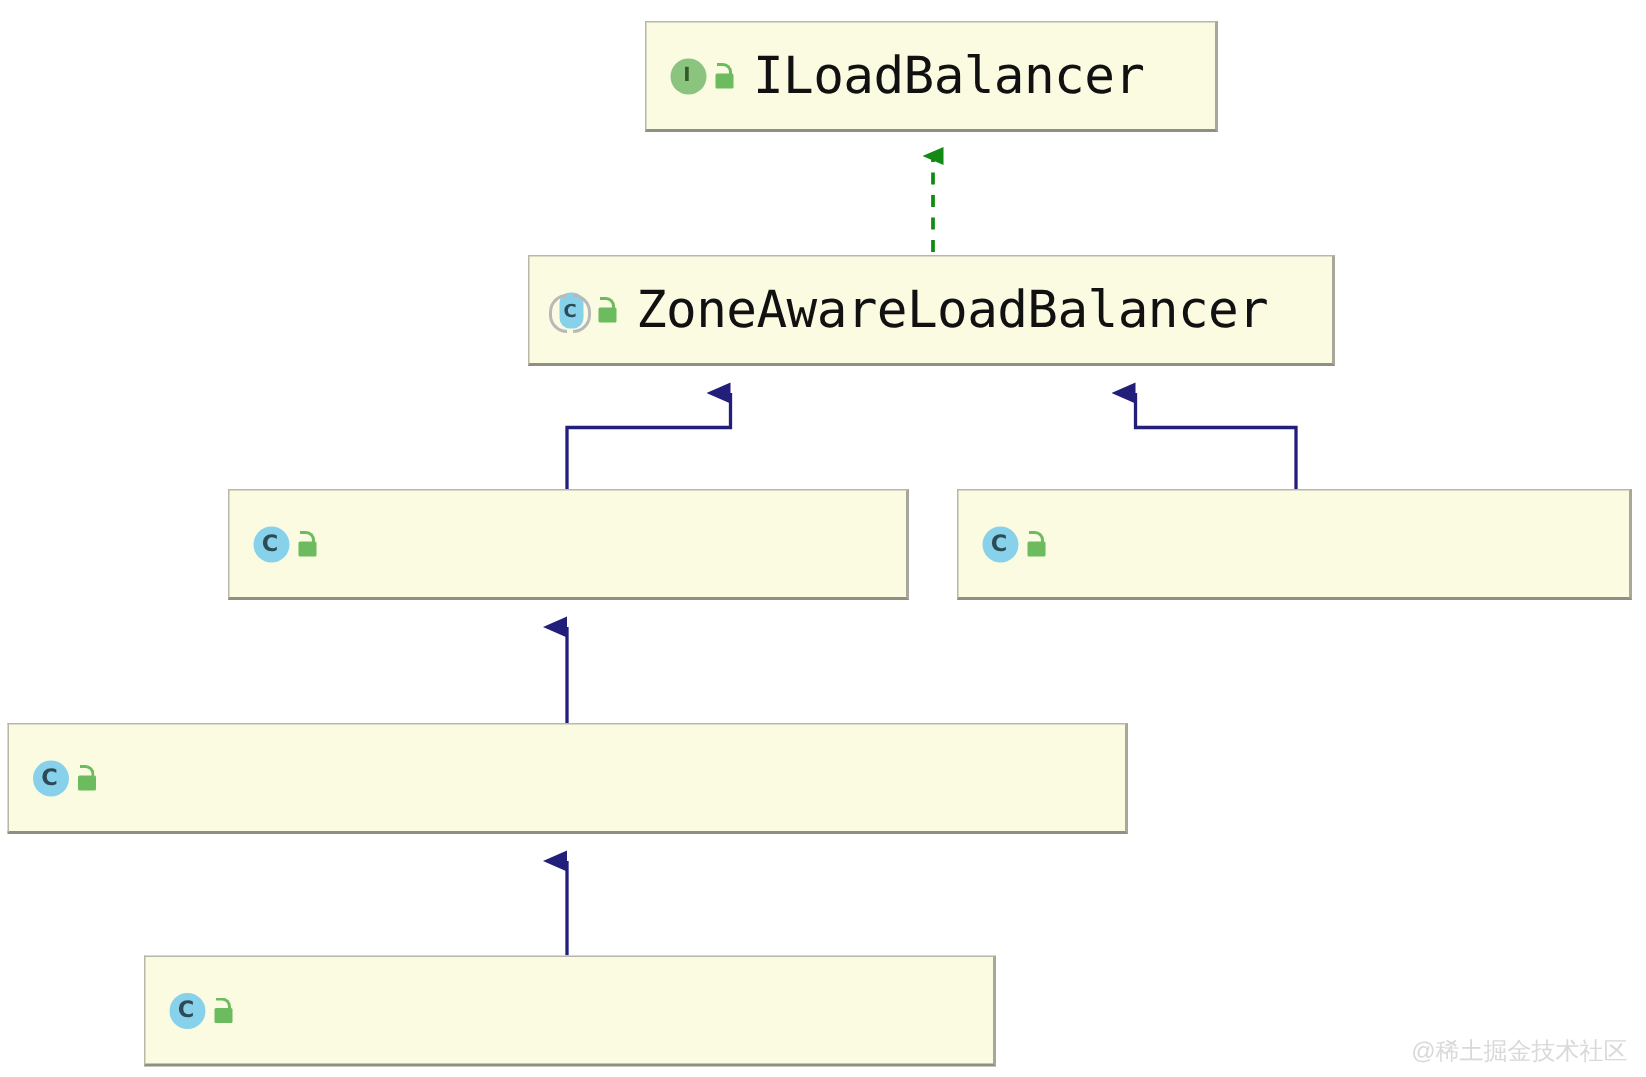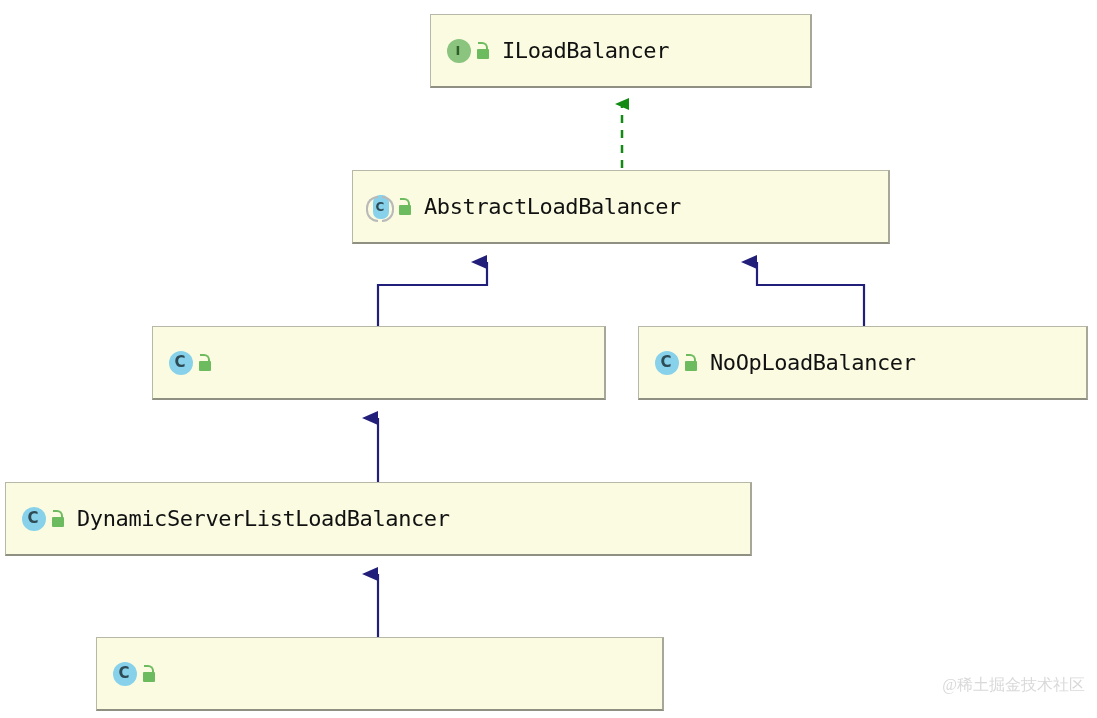--- a/index.html
+++ b/index.html
@@ -136,32 +136,32 @@
     width: 8px;
     height: 7px;
     border: 2px solid #6cbb5e;
     border-bottom: none;
     border-left: none;
     border-radius: 0 6px 0 0;
   }
 
   .node-label {
     font-family: "DejaVu Sans Mono", "Liberation Mono", monospace;
-    font-size: 22px;
+    font-size: 34px;
     color: #111111;
     letter-spacing: -0.4px;
     line-height: 1;
     padding-left: 2px;
   }
 
   #watermark {
     position: absolute;
     right: 12px;
-    bottom: 22px;
-    font-family: Liberation Serif, serif;
+    bottom: 6px;
+    font-family: Liberation Sans, sans-serif;
     font-size: 16px;
     color: #d9d9d9;
     white-space: nowrap;
     user-select: none;
   }
 </style>
 </head>
 <body style="background: rgb(255, 255, 255);">
 
 <div id="diagram-canvas">
@@ -222,21 +222,21 @@
         <span class="arc-left"></span>
         <span class="arc-right"></span>
         <span class="disc"></span>
         <span class="glyph">C</span>
       </span>
       <span class="icon-lock">
         <span class="shackle"></span>
         <span class="body"></span>
       </span>
     </span>
-    <span class="node-label">AbstractLoadBalancer</span>
+    <span class="node-label">ZoneAwareLoadBalancer</span>
   </div>
 
   <div class="uml-node" id="node-baseloadbalancer" style="left: 152px; top: 326px; width: 454px; height: 74px;">
     <span class="node-icons">
       <span class="icon-stereotype icon-class">
         <span class="disc"></span>
         <span class="glyph">C</span>
       </span>
       <span class="icon-lock">
         <span class="shackle"></span>
@@ -249,35 +249,33 @@
     <span class="node-icons">
       <span class="icon-stereotype icon-class">
         <span class="disc"></span>
         <span class="glyph">C</span>
       </span>
       <span class="icon-lock">
         <span class="shackle"></span>
         <span class="body"></span>
       </span>
     </span>
-    <span class="node-label">NoOpLoadBalancer</span>
   </div>
 
   <div class="uml-node" id="node-dynamicserverlistloadbalancer" style="left: 5px; top: 482px; width: 747px; height: 74px;">
     <span class="node-icons">
       <span class="icon-stereotype icon-class">
         <span class="disc"></span>
         <span class="glyph">C</span>
       </span>
       <span class="icon-lock">
         <span class="shackle"></span>
         <span class="body"></span>
       </span>
     </span>
-    <span class="node-label">DynamicServerListLoadBalancer</span>
   </div>
 
   <div class="uml-node" id="node-zoneawareloadbalancer" style="left: 96px; top: 637px; width: 568px; height: 74px;">
     <span class="node-icons">
       <span class="icon-stereotype icon-class">
         <span class="disc"></span>
         <span class="glyph">C</span>
       </span>
       <span class="icon-lock">
         <span class="shackle"></span>

